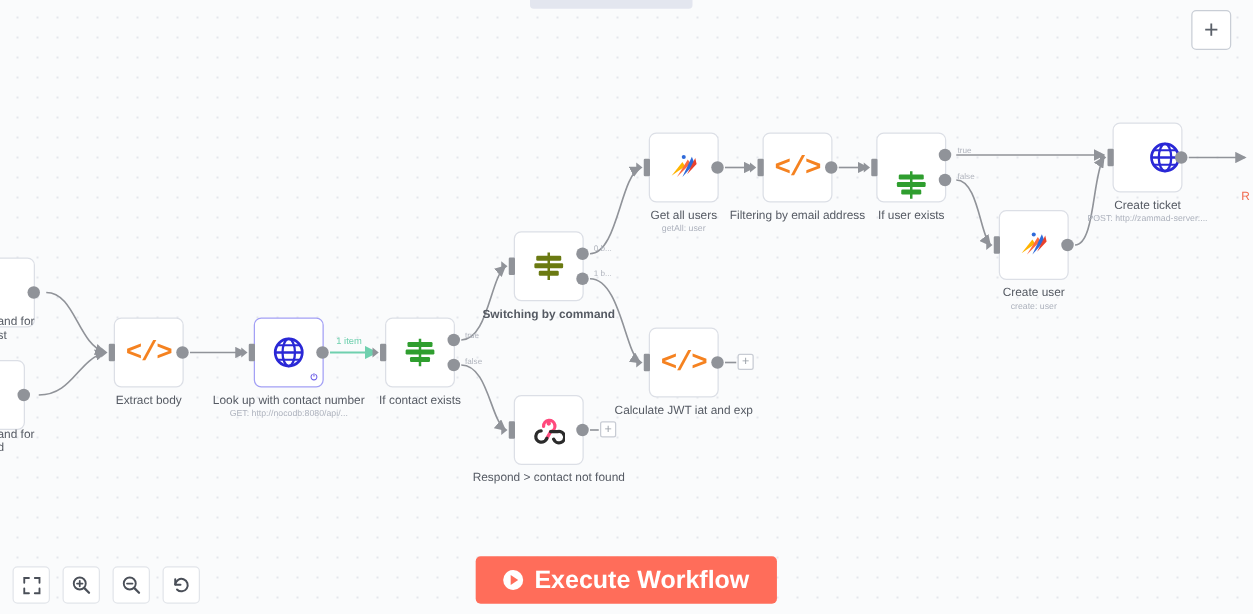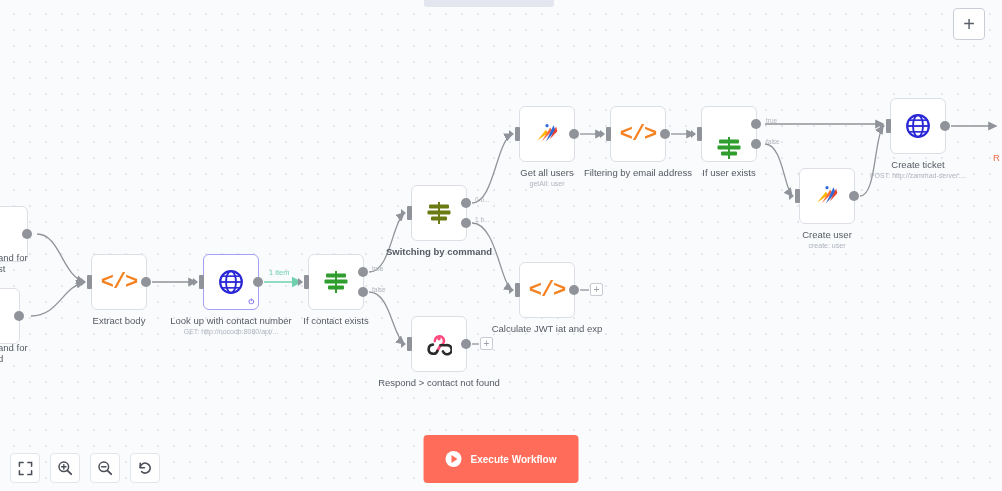--- a/index.html
+++ b/index.html
@@ -180,27 +180,27 @@
     display: flex; align-items: center; justify-content: center;
     cursor: pointer;
     color: #4a4f58;
   }
 
   
   #execute-btn {
     position: absolute;
     left: 50%; bottom: 8px;
     transform: translateX(-50%);
-    height: 48px;
+    height: 38px;
     padding: 0 22px;
     background: #ff6d5a;
     border: none;
     border-radius: 4px;
     color: #ffffff;
-    font-size: 10px;
+    font-size: 20px;
     font-weight: bold;
     font-family: "Liberation Sans", sans-serif;
     display: flex; align-items: center; gap: 9px;
     cursor: pointer;
     z-index: 20;
   }
   .play-circle {
     width: 16px; height: 16px;
     border-radius: 50%;
     background: #ffffff;
@@ -417,21 +417,21 @@
       <path d="M14.5 17 L20.5 5 L21.5 9.5 Z" fill="#e8412c"></path>
       <circle cx="12" cy="4.3" r="1.5" fill="#2f6ad9"></circle>
     </svg>
     <div class="port-out"></div>
     <div class="node-label">
       <span>Create user</span>
       <span class="node-sub">create: user</span>
     </div>
   </div>
 
-  <div class="node" style="left:890px; top:98px;">
+  <div class="node" style="left:890px; top:98px;justify-content:flex-end;">
     <div class="port-in"></div>
     <svg class="icon-globe" viewBox="0 0 24 24">
       <circle cx="12" cy="12" r="10" fill="none" stroke="#2a28d6" stroke-width="2"></circle>
       <ellipse cx="12" cy="12" rx="4.6" ry="10" fill="none" stroke="#2a28d6" stroke-width="1.7"></ellipse>
       <line x1="2" y1="12" x2="22" y2="12" stroke="#2a28d6" stroke-width="1.7"></line>
       <line x1="3.6" y1="6.6" x2="20.4" y2="6.6" stroke="#2a28d6" stroke-width="1.5"></line>
       <line x1="3.6" y1="17.4" x2="20.4" y2="17.4" stroke="#2a28d6" stroke-width="1.5"></line>
     </svg>
     <div class="port-out"></div>
     <div class="node-label">

